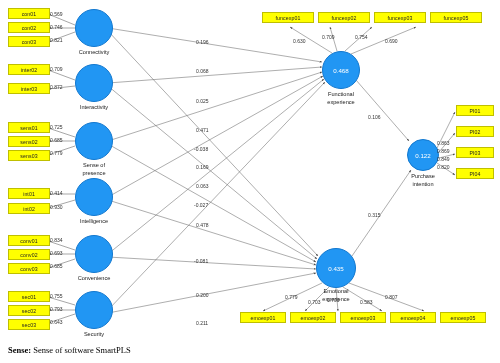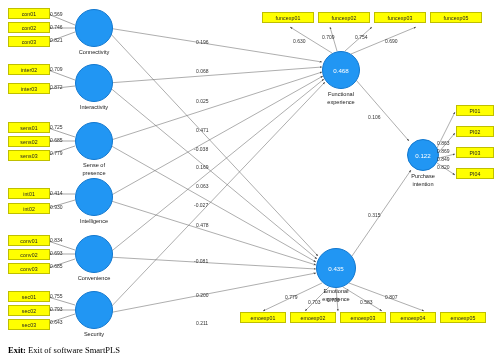--- a/index.html
+++ b/index.html
@@ -295,16 +295,16 @@
   <div class="ind" style="left:440px;top:312px;width:46px;">
     <span>emoexp05</span>
   </div>
   <div class="num" style="left:285px;top:294px;">0.779</div>
   <div class="num" style="left:308px;top:299px;">0.703</div>
   <div class="num" style="left:327px;top:297px;">0.700</div>
   <div class="num" style="left:360px;top:299px;">0.583</div>
   <div class="num" style="left:385px;top:294px;">0.807</div>
 
   <div class="note">
-    <b>Exit:</b><span> Exit of software SmartPLS</span>
+    <b>Sense:</b><span> Sense of software SmartPLS</span>
   </div>
 
 </div>
 
 </body></html>

